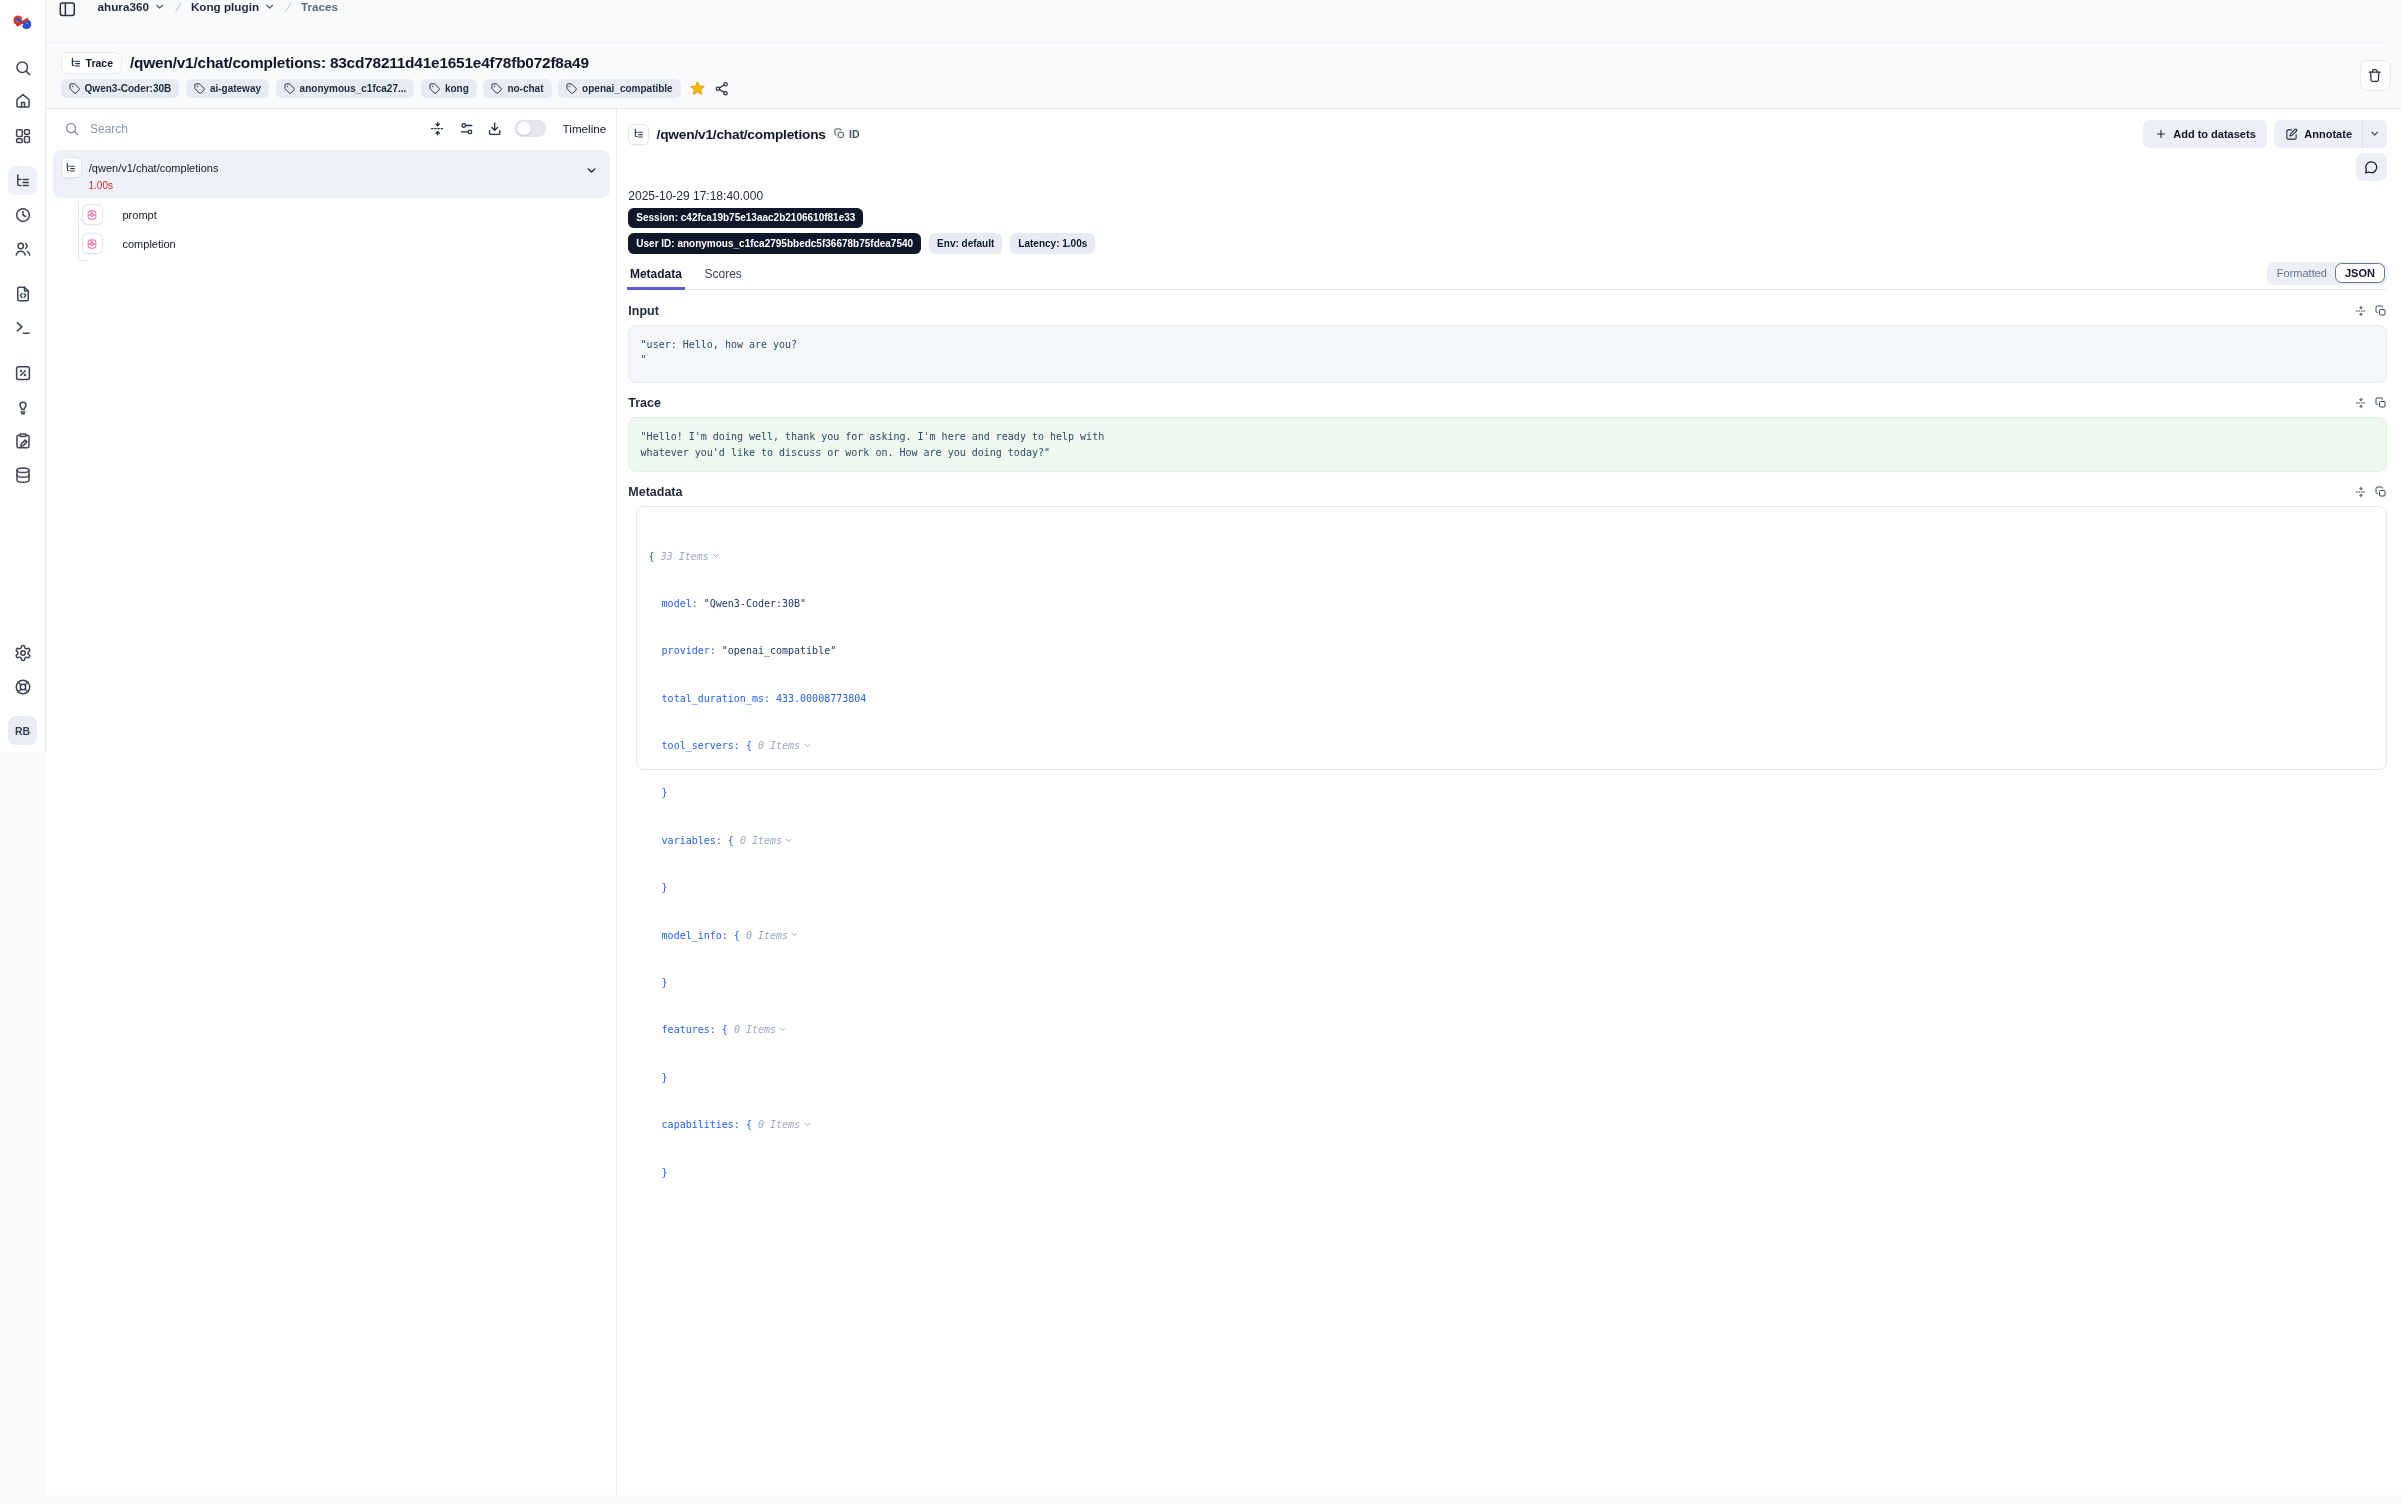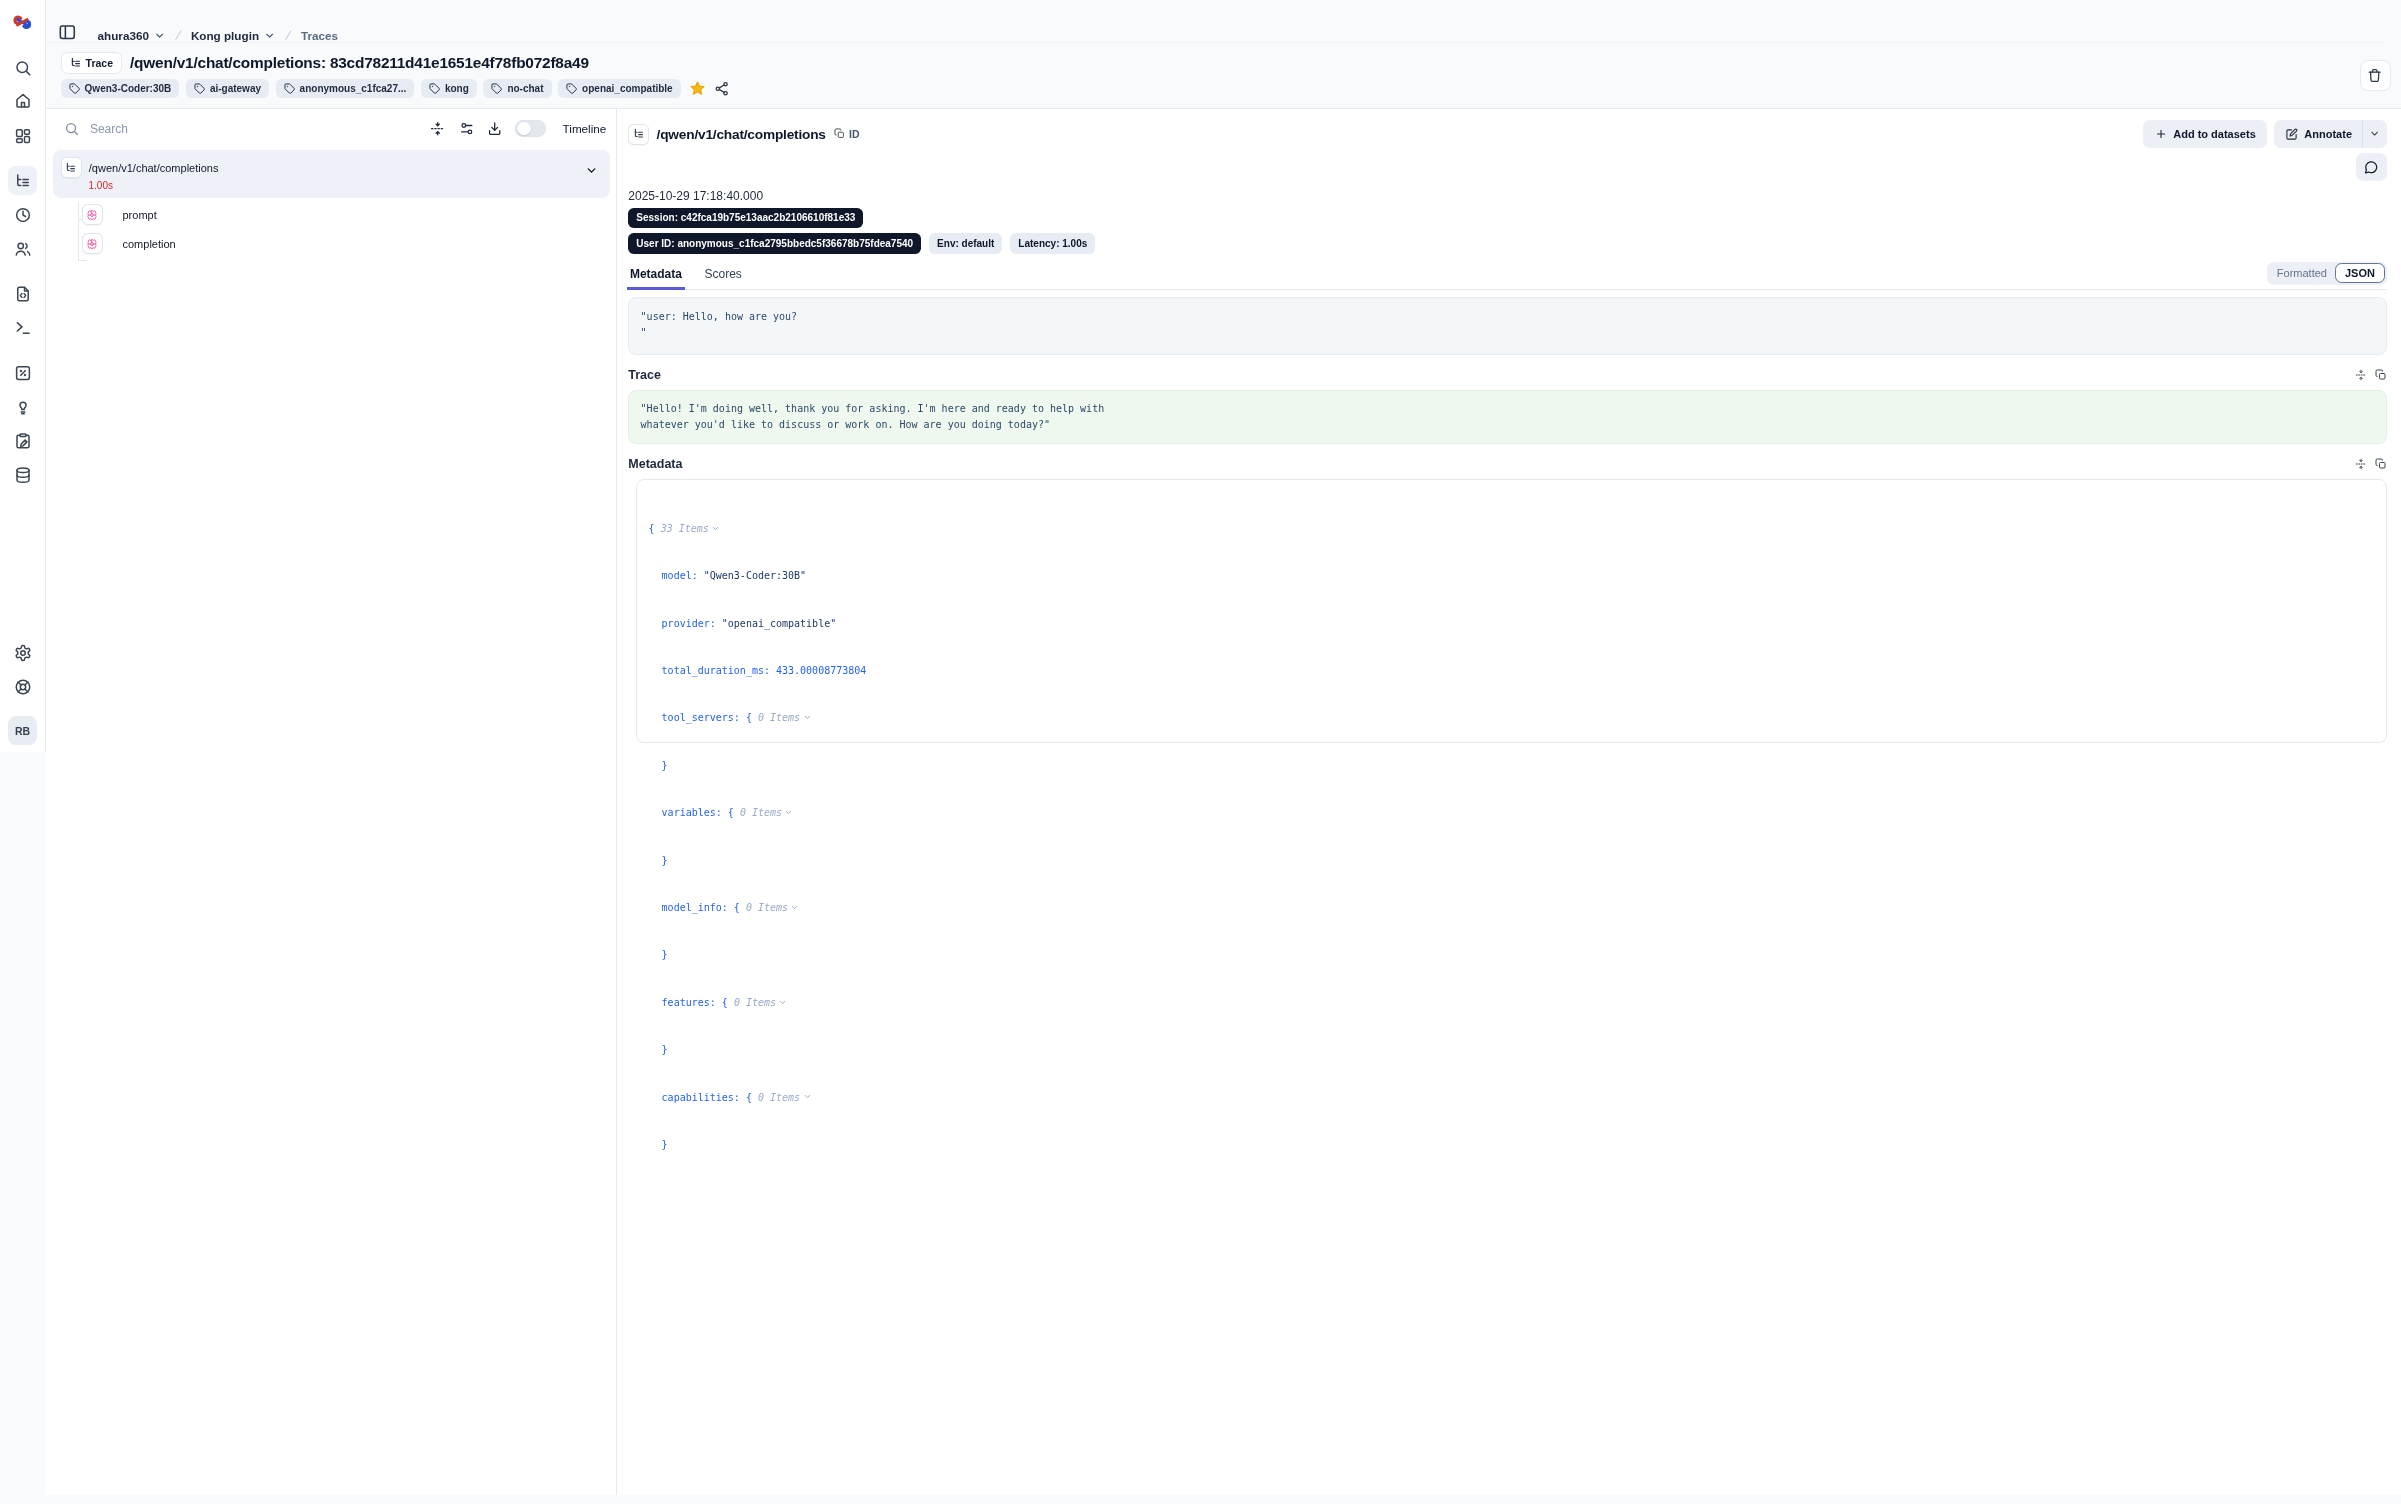--- a/index.html
+++ b/index.html
@@ -16,21 +16,21 @@
   svg{display:block;}
 
   
   .rail{position:absolute;left:0;top:0;width:46px;height:752px;background:#fff;border-right:0.8px solid var(--border);z-index:5;}
   .rail .logo{position:absolute;left:11.3px;top:10.5px;width:22.6px;height:22.6px;}
   .rail-btn{position:absolute;left:8px;width:29px;height:29px;border-radius:7.3px;display:flex;align-items:center;justify-content:center;cursor:pointer;}
   .rail-btn.active{background:#eef2f8;}
   .avatar{position:absolute;left:8px;top:716px;width:29px;height:29px;border-radius:8px;background:#e8edf4;display:flex;align-items:center;justify-content:center;font-size:10.5px;font-weight:700;color:#334155;cursor:pointer;}
 
   
-  .topbar{position:absolute;left:46px;top:0;right:16px;height:43px;display:flex;align-items:flex-end;padding-left:12px;border-bottom:0.8px solid #eef1f5;background:var(--page);}
+  .topbar{position:absolute;left:46px;top:0;right:16px;height:43px;display:flex;align-items:flex-start;padding-left:12px;border-bottom:0.8px solid #eef1f5;background:var(--page);}
   .crumb{display:flex;align-items:center;gap:3.2px;font-size:11.7px;font-weight:600;color:#1e293b;cursor:pointer;}
   .crumb .icon{margin-left:1.6px;color:#475569;}
   .crumb-sep{margin:0 5.7px;color:#cbd5e1;}
   .crumb-last{font-size:11.7px;font-weight:600;color:#5b6b85;}
   .tgl-panel{cursor:pointer;margin-right:21px;}
 
   
   .trace-head{position:absolute;left:46px;top:43px;right:0;height:66px;background:var(--page);border-bottom:0.8px solid var(--border);}
   .title-row{position:absolute;left:14.5px;top:9px;display:flex;align-items:center;gap:8px;}
   .trace-badge{display:flex;align-items:center;gap:4.8px;background:#fff;border:0.8px solid var(--border);border-radius:6.5px;padding:4px 8px;font-size:10.5px;font-weight:700;}
@@ -555,20 +555,43 @@
 
     <div class="tabs-row">
       <span class="tab active">Metadata</span>
       <span class="tab">Scores</span>
       <span class="seg">
         <span class="seg-item">Formatted</span>
         <span class="seg-item sel">JSON</span>
       </span>
     </div>
 
+    <div class="sec-head">
+      <span class="sec-title">Input</span>
+      <span class="sec-icons">
+        <span class="icon">
+            <svg width="12" height="12" viewBox="0 0 24 24" fill="none" stroke="currentColor" stroke-width="2" stroke-linecap="round" stroke-linejoin="round">
+              <path d="M12 2.5v4.5"></path>
+              <path d="m9.5 4.8 2.5 2.6 2.5-2.6"></path>
+              <path d="M12 21.5V17"></path>
+              <path d="m9.5 19.2 2.5-2.6 2.5 2.6"></path>
+              <path d="M2.5 12h2"></path>
+              <path d="M7.5 12h2"></path>
+              <path d="M12.5 12h2"></path>
+              <path d="M17.5 12h2"></path>
+            </svg>
+          </span>
+        <span class="icon">
+            <svg width="12" height="12" viewBox="0 0 24 24" fill="none" stroke="currentColor" stroke-width="2">
+              <rect x="9" y="9" width="11" height="11" rx="2"></rect>
+              <path d="M5.5 15H4.5A2.5 2.5 0 0 1 2 12.5v-8A2.5 2.5 0 0 1 4.5 2h8A2.5 2.5 0 0 1 15 4.5v1"></path>
+            </svg>
+          </span>
+      </span>
+    </div>
     <div class="codebox" style="height:58px;">"user: Hello, how are you?
 "</div>
 
     <div class="sec-head" style="margin-top:13px;">
       <span class="sec-title">Trace</span>
       <span class="sec-icons">
         <span class="icon">
             <svg width="12" height="12" viewBox="0 0 24 24" fill="none" stroke="currentColor" stroke-width="2" stroke-linecap="round" stroke-linejoin="round">
               <path d="M12 2.5v4.5"></path>
               <path d="m9.5 4.8 2.5 2.6 2.5-2.6"></path>

